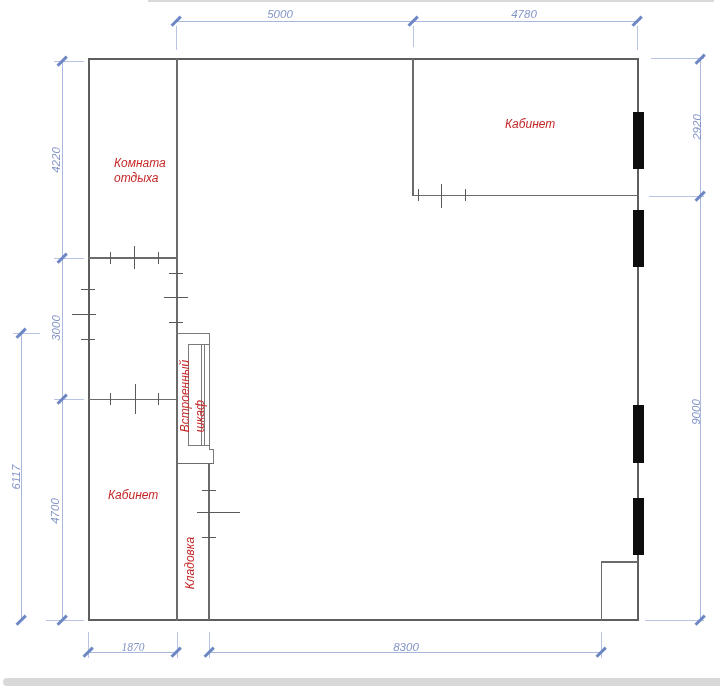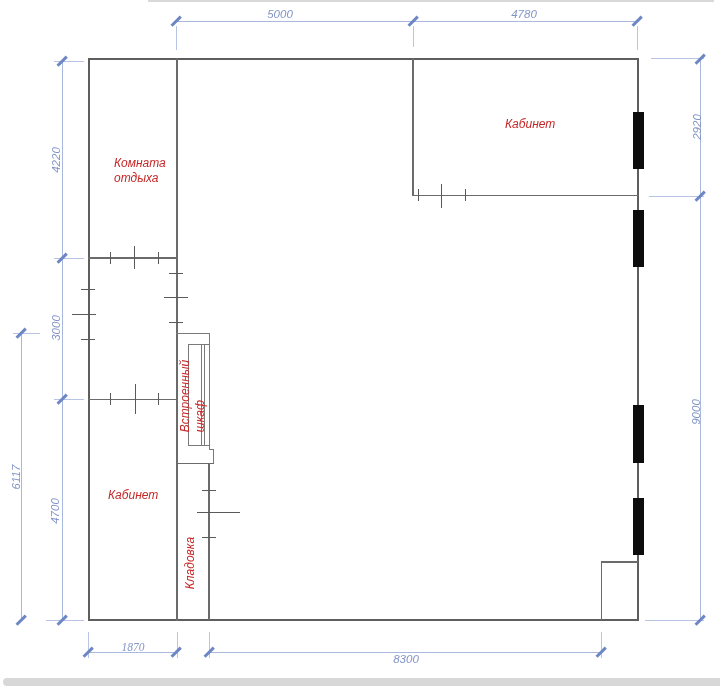--- a/index.html
+++ b/index.html
@@ -135,21 +135,21 @@
 
   <div class="dimtext" style="left:280px;top:14px;">5000</div>
   <div class="dimtext" style="left:524px;top:14px;">4780</div>
   <div class="dimtext rot" style="left:697px;top:127px;">2920</div>
   <div class="dimtext rot" style="left:696px;top:412px;">9000</div>
   <div class="dimtext rot" style="left:56px;top:160px;">4220</div>
   <div class="dimtext rot" style="left:56px;top:328px;">3000</div>
   <div class="dimtext rot" style="left:16px;top:477px;">6117</div>
   <div class="dimtext rot" style="left:55px;top:511px;">4700</div>
   <div class="dimtext" style="left:133px;top:647px;font-family:Liberation Serif, serif;">1870</div>
-  <div class="dimtext" style="left:406px;top:647px;margin-top:12px;">8300</div>
+  <div class="dimtext" style="left:406px;top:647px;">8300</div>
 
   <div class="label" style="left:114px;top:156px;">
     <div>Комната</div>
     <div>отдыха</div>
   </div>
   <div class="label" style="left:505px;top:117px;">Кабинет</div>
   <div class="label" style="left:108px;top:488px;">Кабинет</div>
   <div class="label rot" style="left:193px;top:396px;">
     <div>Встроенный</div>
     <div>шкаф</div>

